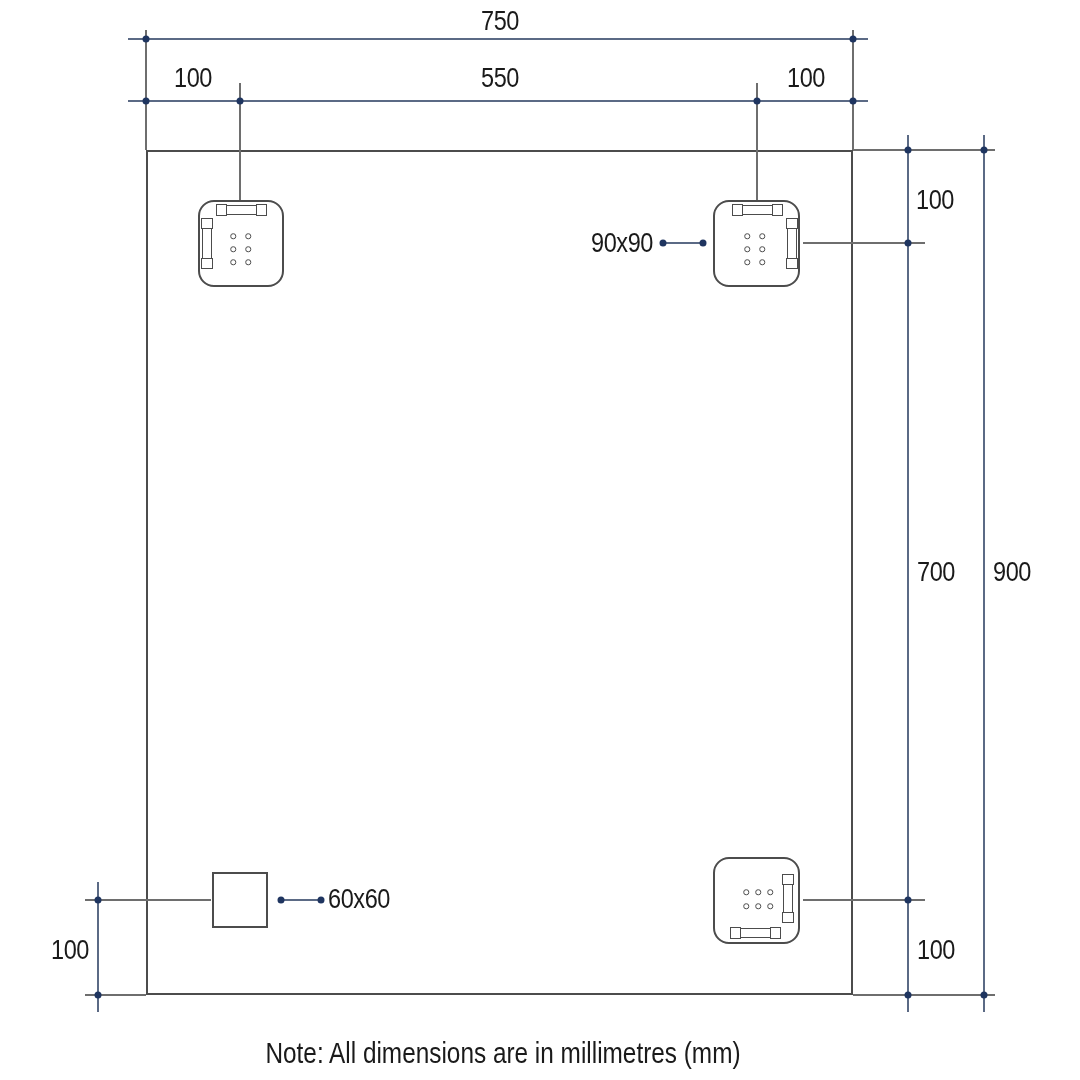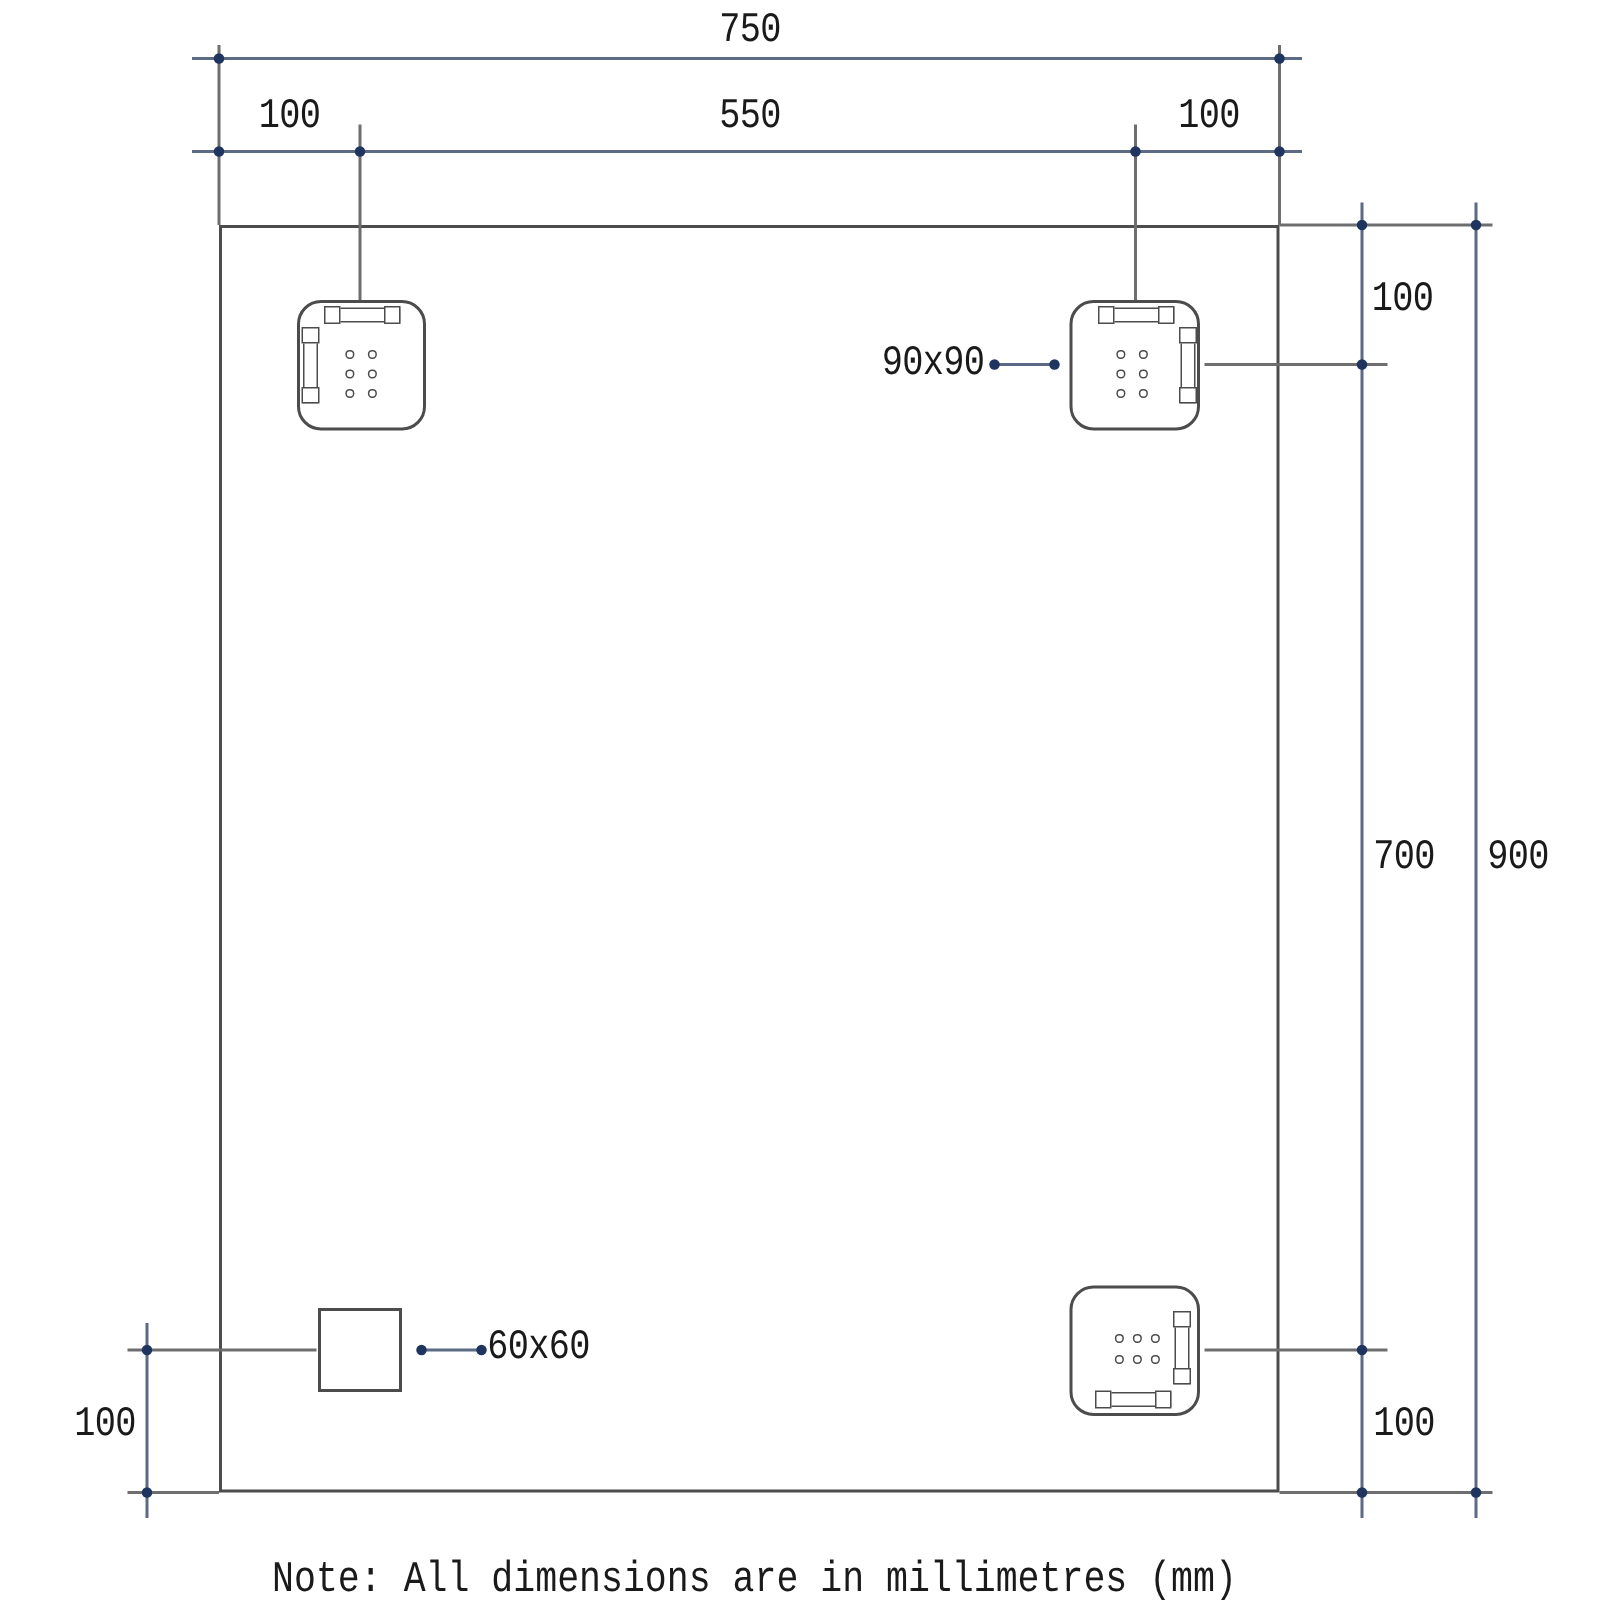--- a/index.html
+++ b/index.html
@@ -1,21 +1,21 @@
 <!DOCTYPE html>
 <html style="--bg: #ffffff; --text: #1a1a1a; --dim-line: #5b6a85; --ext-line: #6e6e6e; --dim-dot: #1f3560; --outline: #4c4c4c;"><head>
 <meta charset="utf-8">
 <style>
   :root{
     --bg:#ffffff; --text:#1a1a1a; --dim-line:#5b6a85; --ext-line:#6e6e6e;
     --dim-dot:#1f3560; --outline:#4c4c4c;
   }
   html,body{margin:0;padding:0;background:var(--bg);}
   .stage{position:relative;width:1080px;height:1080px;background:var(--bg);
-         font-family:Liberation Mono, monospace;color:var(--text);overflow:hidden;}
+         font-family:Liberation Sans, sans-serif;color:var(--text);overflow:hidden;}
   .abs{position:absolute;}
   .dim{background:var(--dim-line);}
   .ext{background:var(--ext-line);}
   .dot{width:7px;height:7px;border-radius:50%;background:var(--dim-dot);
        transform:translate(-50%,-50%);}
   .lbl{font-size:28px;font-weight:400;letter-spacing:-0.5px;white-space:nowrap;
        transform:translate(-50%,-50%) scaleX(0.84);}
   .note{font-size:29px;white-space:nowrap;transform:translate(-50%,-50%) scaleX(0.84);}
   .panel{border:2px solid var(--outline);box-sizing:border-box;background:transparent;}
   .bracket{border:2px solid var(--outline);border-radius:16px;box-sizing:border-box;background:#fff;}

